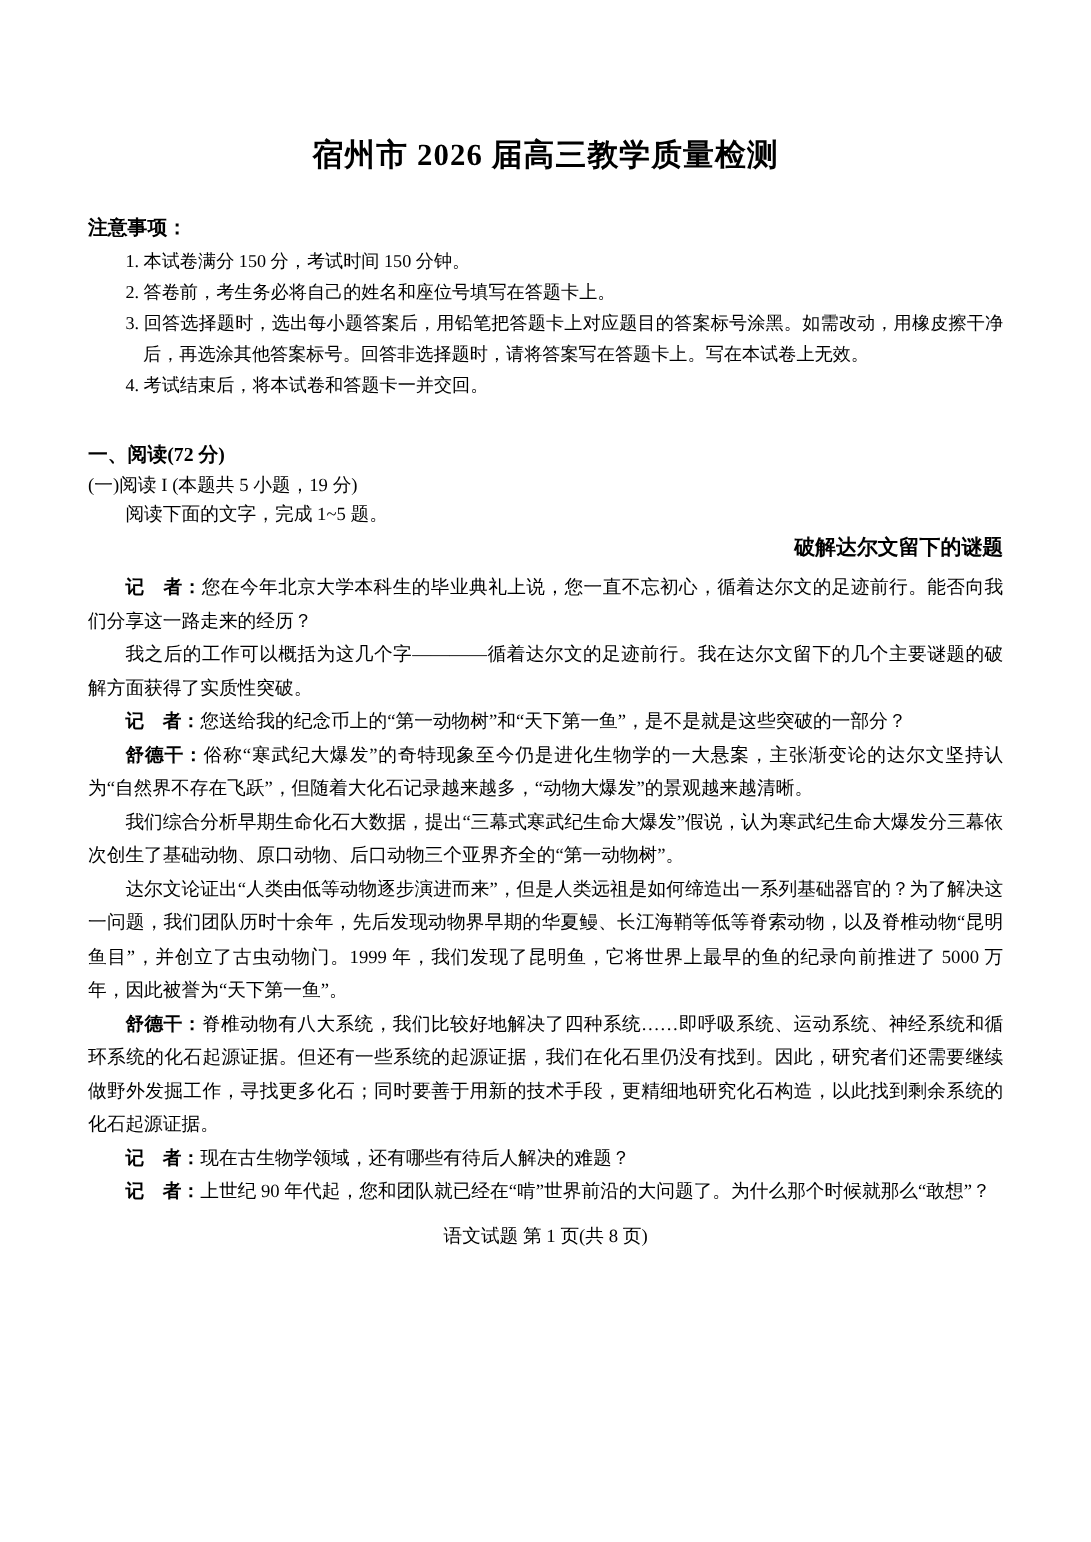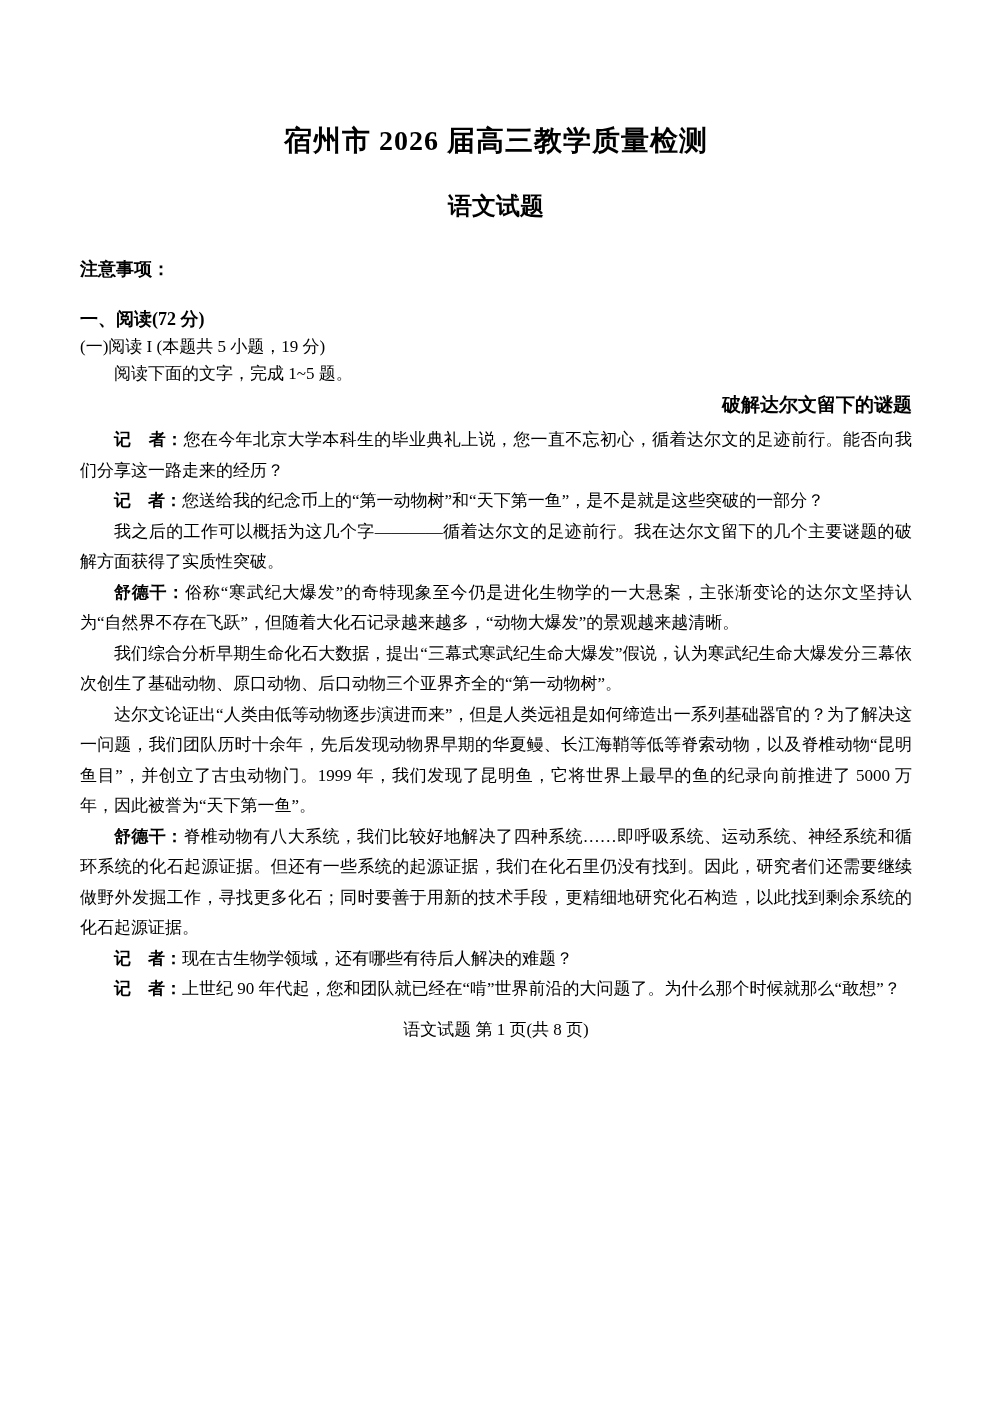--- a/index.html
+++ b/index.html
@@ -43,21 +43,21 @@
   .notice-list { margin-top: 4px; }
   .notice-item {
     font-size: 16.5px;
     line-height: 28px;
     margin-left: 34px;
     padding-left: 16px;
     text-indent: -16px;
     text-align: justify;
   }
   .section-heading {
-    margin-top: 24px;
+    margin-top: 36px;
     font-size: 18px;
     font-weight: bold;
     line-height: 27px;
   }
   .part-heading {
     font-size: 17px;
     line-height: 27px;
   }
   .instruction {
     margin-left: 34px;
@@ -92,35 +92,40 @@
     line-height: 26px;
   }
 </style>
 </head>
 <body>
 
 <div class="page">
 
   <h1 class="title">宿州市 2026 届高三教学质量检测</h1>
 
-  <h2 class="subtitle">语文试题</h2>
 
   <div class="notice">
     <div class="notice-heading">注意事项：</div>
+    <div class="notice-list">
+        <div class="notice-item">1. 本试卷满分 150 分，考试时间 150 分钟。</div>
+        <div class="notice-item">2. 答卷前，考生务必将自己的姓名和座位号填写在答题卡上。</div>
+        <div class="notice-item">3. 回答选择题时，选出每小题答案后，用铅笔把答题卡上对应题目的答案标号涂黑。如需改动，用橡皮擦干净后，再选涂其他答案标号。回答非选择题时，请将答案写在答题卡上。写在本试卷上无效。</div>
+        <div class="notice-item">4. 考试结束后，将本试卷和答题卡一并交回。</div>
+      </div>
   </div>
 
   <div class="section-heading">一、阅读(72 分)</div>
   <div class="part-heading">(一)阅读 I (本题共 5 小题，19 分)</div>
   <div class="instruction">阅读下面的文字，完成 1~5 题。</div>
   <div class="material-title">破解达尔文留下的谜题</div>
 
   <div class="paragraphs">
       <p class="para"><span class="speaker">记　者：</span>您在今年北京大学本科生的毕业典礼上说，您一直不忘初心，循着达尔文的足迹前行。能否向我们分享这一路走来的经历？</p>
+      <p class="para">我之后的工作可以概括为这几个字————循着达尔文的足迹前行。我在达尔文留下的几个主要谜题的破解方面获得了实质性突破。</p>
       <p class="para"><span class="speaker">记　者：</span>您送给我的纪念币上的“第一动物树”和“天下第一鱼”，是不是就是这些突破的一部分？</p>
-      <p class="para">我之后的工作可以概括为这几个字————循着达尔文的足迹前行。我在达尔文留下的几个主要谜题的破解方面获得了实质性突破。</p>
       <p class="para"><span class="speaker">舒德干：</span>俗称“寒武纪大爆发”的奇特现象至今仍是进化生物学的一大悬案，主张渐变论的达尔文坚持认为“自然界不存在飞跃”，但随着大化石记录越来越多，“动物大爆发”的景观越来越清晰。</p>
       <p class="para">我们综合分析早期生命化石大数据，提出“三幕式寒武纪生命大爆发”假说，认为寒武纪生命大爆发分三幕依次创生了基础动物、原口动物、后口动物三个亚界齐全的“第一动物树”。</p>
       <p class="para">达尔文论证出“人类由低等动物逐步演进而来”，但是人类远祖是如何缔造出一系列基础器官的？为了解决这一问题，我们团队历时十余年，先后发现动物界早期的华夏鳗、长江海鞘等低等脊索动物，以及脊椎动物“昆明鱼目”，并创立了古虫动物门。1999 年，我们发现了昆明鱼，它将世界上最早的鱼的纪录向前推进了 5000 万年，因此被誉为“天下第一鱼”。</p>
       <p class="para"><span class="speaker">舒德干：</span>脊椎动物有八大系统，我们比较好地解决了四种系统……即呼吸系统、运动系统、神经系统和循环系统的化石起源证据。但还有一些系统的起源证据，我们在化石里仍没有找到。因此，研究者们还需要继续做野外发掘工作，寻找更多化石；同时要善于用新的技术手段，更精细地研究化石构造，以此找到剩余系统的化石起源证据。</p>
       <p class="para"><span class="speaker">记　者：</span>现在古生物学领域，还有哪些有待后人解决的难题？</p>
       <p class="para"><span class="speaker">记　者：</span>上世纪 90 年代起，您和团队就已经在“啃”世界前沿的大问题了。为什么那个时候就那么“敢想”？</p>
     </div>
 
   <div class="footer">语文试题  第 1 页(共 8 页)</div>
 

